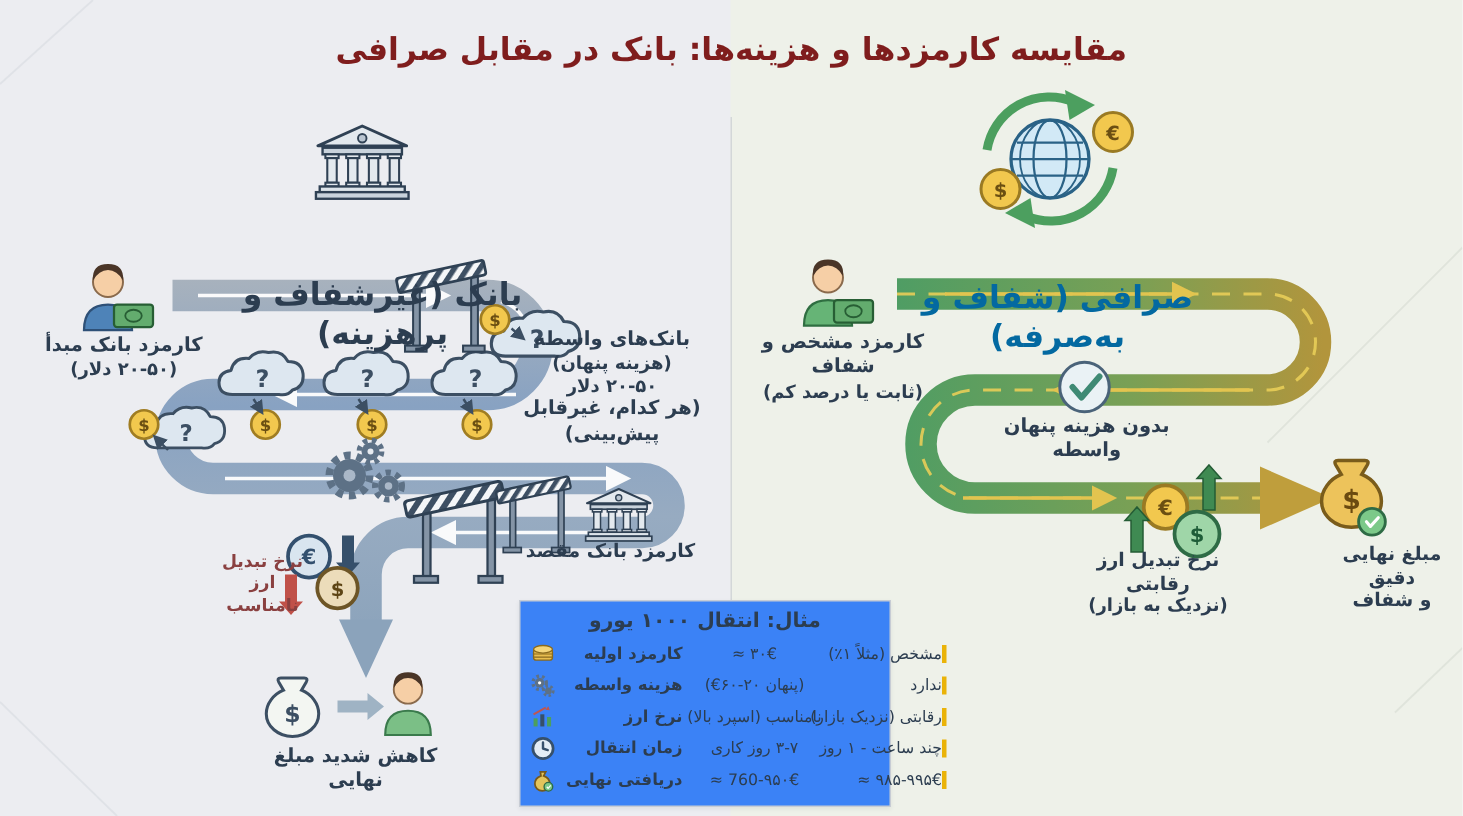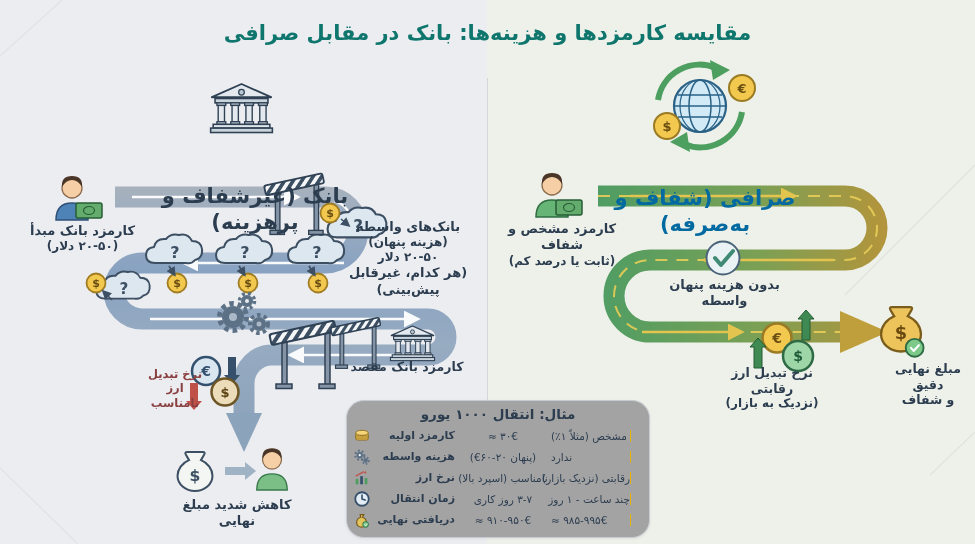--- a/index.html
+++ b/index.html
@@ -3,34 +3,34 @@
 <meta charset="utf-8">
 <style>
   html,body{margin:0;padding:0;}
   .stage{position:relative;width:975px;height:544px;overflow:hidden;
          font-family:"DejaVu Sans","Liberation Sans",sans-serif;color:#2c3d50;
          background:#ecedf1;}
   .half-right{position:absolute;left:487px;top:0;width:488px;height:544px;background:#eef1e9;}
   .divider{position:absolute;left:487px;top:78px;width:1px;height:382px;background:#c9cdd2;opacity:.75;}
   .scene{position:absolute;left:0;top:0;pointer-events:none;}
   .txt{position:absolute;text-align:center;line-height:1.25;font-weight:700;}
-  .title{left:0;right:0;top:20px;font-size:21px;color:#0f766e;}
+  .title{left:0;right:0;top:20px;font-size:21px;color:#7f1d1d;}
   .l1{font-size:13px;} .l2{font-size:12px;} .l3{font-size:13px;}
   .green{color:#0369a1;} .red{color:#8a4040;}
   .panel-label{font-size:21px;margin-top:44px;}
   
-  .extable{position:absolute;left:346px;top:400px;width:304px;height:138px;background:#a3a3a3;
-           border:1.5px solid #c7ccd4;border-radius:18px;box-shadow:0 1px 3px rgba(40,50,70,.08);
+  .extable{position:absolute;left:346px;top:400px;width:248px;height:138px;background:#3b82f6;
+           border:1.5px solid #c7ccd4;border-radius:0;box-shadow:0 1px 3px rgba(40,50,70,.08);
            box-sizing:border-box;padding:4px 6px;}
   .t-title{text-align:center;font-weight:700;font-size:13.5px;margin:1px 0 3px;}
   .t-row{display:grid;grid-template-columns:22px 80px 96px 80px;align-items:center;height:21px;}
   .t-icon{width:18px;height:18px;}
   .t-label{font-size:11px;font-weight:700;text-align:right;direction:rtl;white-space:nowrap;}
   .t-bank{font-size:10.5px;text-align:center;direction:rtl;white-space:nowrap;}
-  .t-exch{font-size:10.5px;text-align:left;direction:rtl;border-right:1px solid #eab308;white-space:nowrap;}
+  .t-exch{font-size:10.5px;text-align:right;direction:rtl;border-right:3px solid #eab308;white-space:nowrap;}
   .ltr{direction:ltr;}
   [dir]{unicode-bidi:isolate;}
   svg text{font-family:"DejaVu Sans","Liberation Sans",sans-serif;font-weight:700;}
 </style>
 </head>
 <body>
 
 <div class="stage">
   <div class="half-right"></div>
   <div class="divider"></div>
@@ -335,17 +335,17 @@
       <span class="t-exch">چند ساعت - ۱ روز</span>
     </div>
 
     <div class="t-row">
       <svg class="t-icon" viewBox="0 0 20 20">
         <path d="M8,4 h4 l-1.5,3 c3,1 4.5,3.5 4.5,6 a5.5,5 0 0 1 -11,0 c0,-2.5 1.5,-5 4.5,-6 z" fill="#e3c45c" stroke="#77591c" stroke-width="1.3"></path>
         <circle cx="14" cy="15" r="3.2" fill="#7cc989" stroke="#2e6b45"></circle>
         <path d="M12.8,15 l1,1.2 l1.9,-2.2" stroke="#ffffff" stroke-width="0.9" fill="none"></path>
       </svg>
       <span class="t-label">دریافتی نهایی</span>
-      <span class="t-bank ltr">≈ ۹۱۰-۹۵۰€</span>
+      <span class="t-bank ltr">≈ 760-۹۵۰€</span>
       <span class="t-exch ltr">≈ ۹۸۵-۹۹۵€</span>
     </div>
   </div>
 </div>
 
 </body></html>

